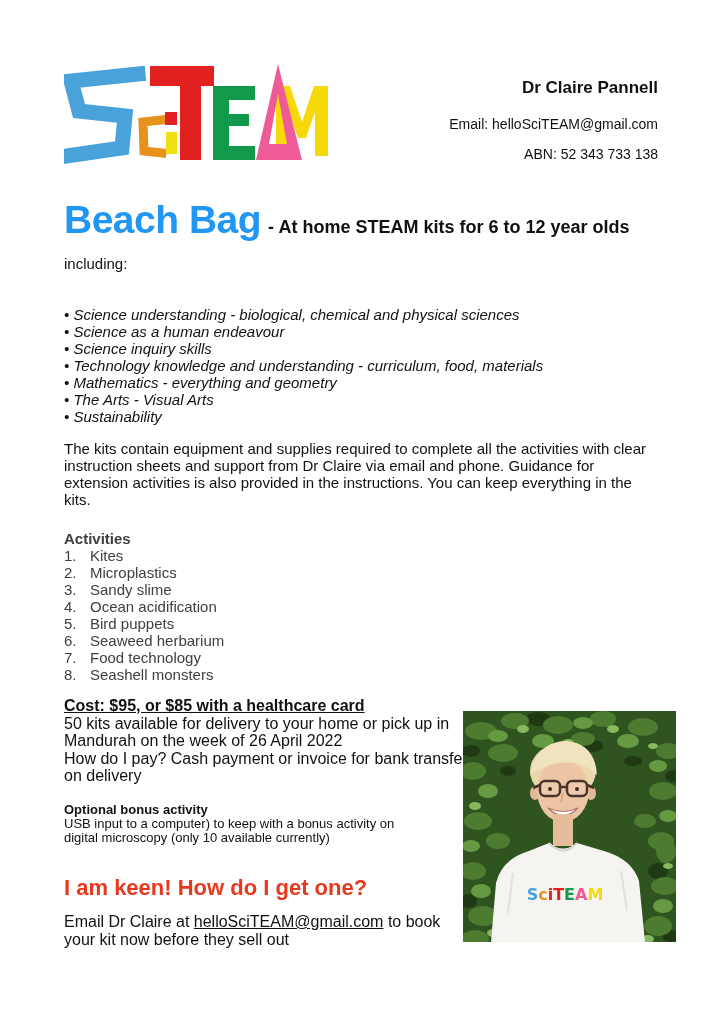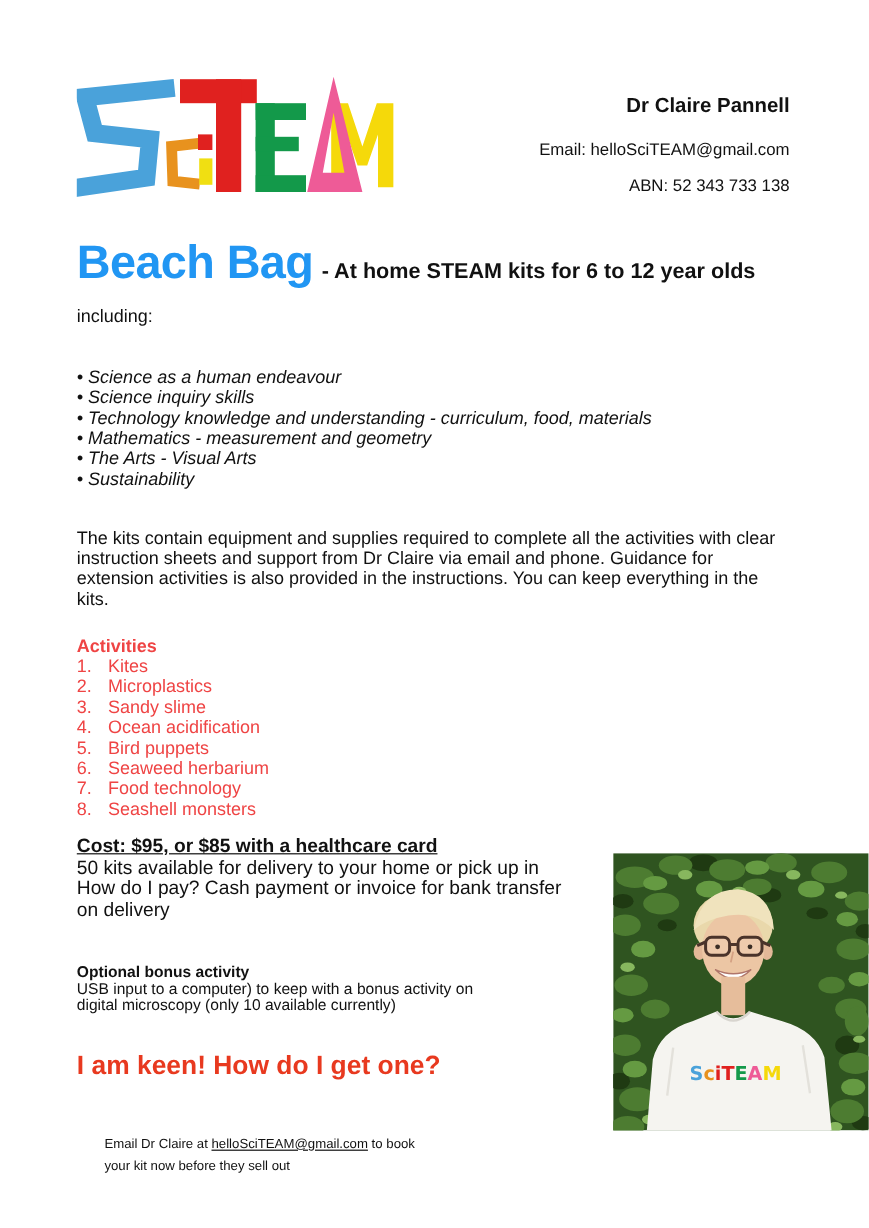--- a/index.html
+++ b/index.html
@@ -16,38 +16,38 @@
   .headline{position:absolute;left:64px;top:198px;white-space:nowrap;}
   .title-main{font-size:39px;font-weight:bold;color:#2196f3;letter-spacing:-0.5px;}
   .title-sub{font-size:18px;font-weight:bold;color:#111;margin-left:7px;}
 
   .textline{white-space:nowrap;}
   .intro{position:absolute;left:64px;top:255px;font-size:15px;line-height:17px;}
   .bullets{position:absolute;left:64px;top:306px;font-size:15px;line-height:17px;font-style:italic;}
   .bullet-item::before{content:"\2022\00a0";}
   .kits{position:absolute;left:64px;top:440px;font-size:15px;line-height:17px;}
 
-  .activities{position:absolute;left:64px;top:530px;color:#ef4444;font-size:15px;line-height:17px;}
+  .activities{position:absolute;left:64px;top:530px;color:#404040;font-size:15px;line-height:17px;}
   .act-head{font-weight:bold;}
   .act-list{counter-reset:act;}
   .act-item{counter-increment:act;}
   .act-item::before{content:counter(act) ".";display:inline-block;width:26px;}
 
   .cost{position:absolute;left:64px;top:697px;font-size:16px;line-height:17.5px;}
   .cost-head{font-weight:bold;text-decoration:underline;}
 
   .bonus{position:absolute;left:64px;top:803px;font-size:13px;line-height:14px;}
   .bonus-head{font-weight:bold;}
 
   .cta{position:absolute;left:64px;top:875px;font-size:22px;font-weight:bold;color:#e8391f;}
 
-  .email-cta{position:absolute;left:64px;top:945px;font-size:11px;line-height:18px;margin-left:23px;}
+  .email-cta{position:absolute;left:64px;top:913px;font-size:16px;line-height:18px;}
   .email-link{text-decoration:underline;color:#111;cursor:pointer;}
 
-  .photo{position:absolute;left:463px;top:711px;width:213px;height:231px;margin-left:48px;}
+  .photo{position:absolute;left:463px;top:711px;width:213px;height:231px;}
   .photo svg{display:block;}
 </style>
 </head>
 <body>
 
 <div class="page">
 
   <svg class="logo" viewBox="0 0 264 102" aria-hidden="true">
     <path d="M 74,10 L 7,17 L 15,47 L 61,52 L 58,84 L 3,92" fill="none" stroke-width="15" stroke-linecap="square" stroke="#4aa2da"></path>
     <path d="M 97,56 L 79,58 L 80,87 L 98,89" fill="none" stroke-width="9" stroke-linecap="square" stroke="#e8921e"></path>
@@ -75,24 +75,25 @@
     <span class="title-main">Beach Bag</span><span class="title-sub">- At home STEAM kits for 6 to 12 year olds</span>
   </div>
 
   <div class="intro">
 
       <div class="textline">including:</div>
     </div>
 
   <div class="bullets">
 
+  <div class="textline bullet-item">Science understanding - biological, chemical and physical sciences</div>
       <div class="textline bullet-item">Science as a human endeavour</div>
       <div class="textline bullet-item">Science inquiry skills</div>
       <div class="textline bullet-item">Technology knowledge and understanding - curriculum, food, materials</div>
-      <div class="textline bullet-item">Mathematics - measurement and geometry</div>
+      <div class="textline bullet-item">Mathematics - everything and geometry</div>
       <div class="textline bullet-item">The Arts - Visual Arts</div>
       <div class="textline bullet-item">Sustainability</div>
     </div>
 
   <div class="kits">
 
   <div class="textline">The kits contain equipment and supplies required to complete all the activities with clear</div>
       <div class="textline">instruction sheets and support from Dr Claire via email and phone. Guidance for</div>
       <div class="textline">extension activities is also provided in the instructions. You can keep everything in the</div>
       <div class="textline">kits.</div>
@@ -111,20 +112,21 @@
         <div class="textline act-item"><span>Food technology</span></div>
         <div class="textline act-item"><span>Seashell monsters</span></div>
       </div>
   </div>
 
   <div class="cost">
     <div class="cost-head textline">Cost: $95, or $85 with a healthcare card</div>
     <div>
 
     <div class="textline">50 kits available for delivery to your home or pick up in</div>
+        <div class="textline">Mandurah on the week of 26 April 2022</div>
         <div class="textline">How do I pay? Cash payment or invoice for bank transfer</div>
         <div class="textline">on delivery</div>
       </div>
   </div>
 
   <div class="bonus">
     <div class="bonus-head textline">Optional bonus activity</div>
     <div>
 
         <div class="textline">USB input to a computer) to keep with a bonus activity on</div>

